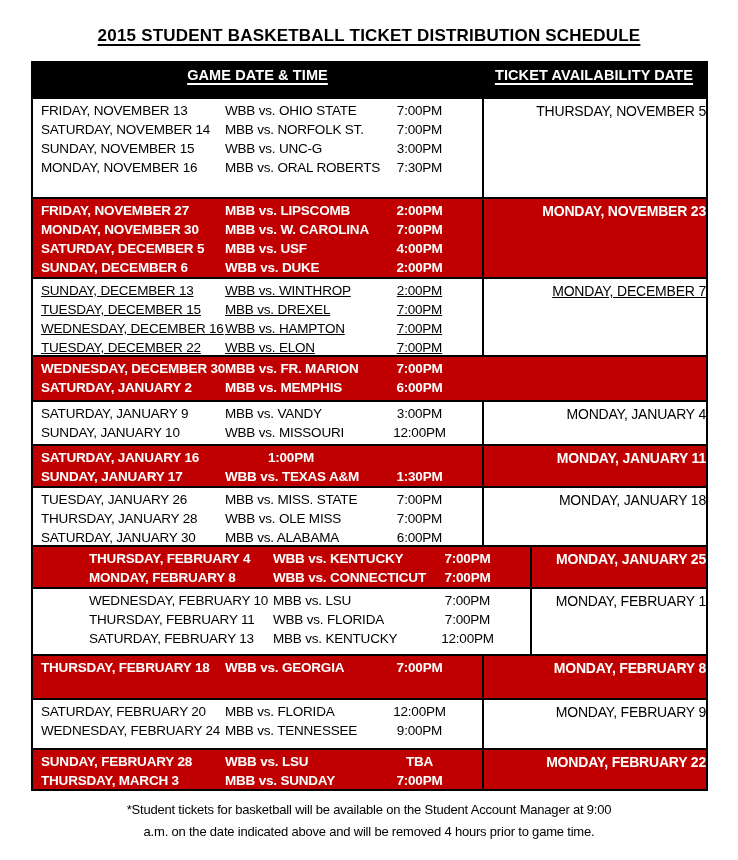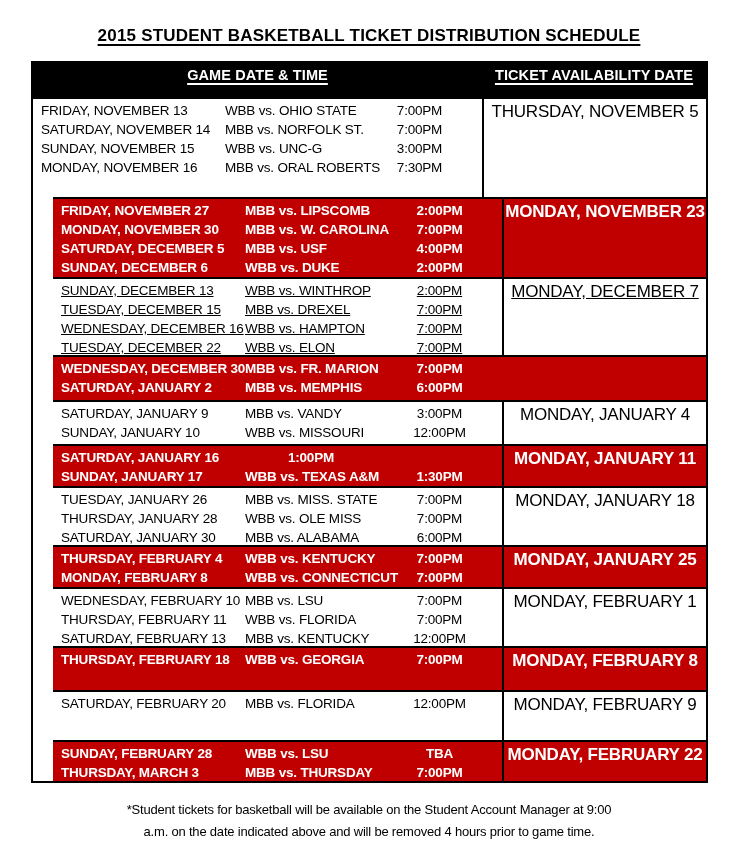--- a/index.html
+++ b/index.html
@@ -21,35 +21,35 @@
   .thead { display:flex; background:var(--black); height:36px; }
   .th {
     color:#fff; font-weight:bold; font-size:14.5px; letter-spacing:0.1px;
     text-align:center; padding-top:4px;
     text-decoration:underline; text-decoration-thickness:1.5px; text-underline-offset:3px;
   }
   .th-left { width:449px; }
   .th-right { flex:1; }
 
   .section { display:flex; overflow:hidden; }
-  .section + .section { border-top:2px solid var(--black);margin-left:20px; }
+  .section + .section { border-top:2px solid var(--black); }
   .section.plain { background:#ffffff; color:#000; font-weight:normal; }
   .section.highlight { background:var(--red); color:#ffffff; font-weight:bold; }
 
   .games { width:449px; padding-top:2px; }
   .game-row { display:grid; grid-template-columns:192px 160px 97px; height:19px; line-height:19px; }
   .game-cell { font-size:13.5px; letter-spacing:-0.2px; white-space:nowrap; }
   .game-date { padding-left:8px; }
   .game-opponent { }
   .game-time { text-align:center; padding-right:28px; }
 
   .avail-cell {
     flex:1; border-left:2px solid var(--black);
-    text-align:center; padding-top:3px; line-height:19px;
-    font-size:17px; letter-spacing:-0.2px; white-space:nowrap;
+    text-align:right; padding-top:3px; line-height:19px;
+    font-size:14px; letter-spacing:-0.2px; white-space:nowrap;
   }
 
   .footnote {
     position:absolute; top:799px; left:0; width:738px;
     text-align:center; font-size:13px; line-height:22px; letter-spacing:-0.2px;
   }
 </style>
 </head>
 <body>
 
@@ -200,36 +200,36 @@
     <div class="game-cell game-time">7:00PM</div>
   </div>
             <div class="game-row">
     <div class="game-cell game-date">SATURDAY, JANUARY 30</div>
     <div class="game-cell game-opponent">MBB vs. ALABAMA</div>
     <div class="game-cell game-time">6:00PM</div>
   </div>
           </div>
     <div class="avail-cell">MONDAY, JANUARY 18</div>
   </div>
-        <div class="section highlight" style="height: 42px;">
+        <div class="section highlight" style="height: 42px; padding-left: 48px;">
     <div class="games">
             <div class="game-row">
     <div class="game-cell game-date">THURSDAY, FEBRUARY 4</div>
     <div class="game-cell game-opponent">WBB vs. KENTUCKY</div>
     <div class="game-cell game-time">7:00PM</div>
   </div>
             <div class="game-row">
     <div class="game-cell game-date">MONDAY, FEBRUARY 8</div>
     <div class="game-cell game-opponent">WBB vs. CONNECTICUT</div>
     <div class="game-cell game-time">7:00PM</div>
   </div>
           </div>
     <div class="avail-cell">MONDAY, JANUARY 25</div>
   </div>
-        <div class="section plain" style="height: 59px;">
+        <div class="section plain" style="height: 67px; padding-left: 48px;">
     <div class="games">
             <div class="game-row">
     <div class="game-cell game-date">WEDNESDAY, FEBRUARY 10</div>
     <div class="game-cell game-opponent">MBB vs. LSU</div>
     <div class="game-cell game-time">7:00PM</div>
   </div>
             <div class="game-row">
     <div class="game-cell game-date">THURSDAY, FEBRUARY 11</div>
     <div class="game-cell game-opponent">WBB vs. FLORIDA</div>
     <div class="game-cell game-time">7:00PM</div>
@@ -252,33 +252,38 @@
           </div>
     <div class="avail-cell">MONDAY, FEBRUARY 8</div>
   </div>
         <div class="section plain" style="height: 50px;">
     <div class="games">
             <div class="game-row">
     <div class="game-cell game-date">SATURDAY, FEBRUARY 20</div>
     <div class="game-cell game-opponent">MBB vs. FLORIDA</div>
     <div class="game-cell game-time">12:00PM</div>
   </div>
+            <div class="game-row">
+    <div class="game-cell game-date">WEDNESDAY, FEBRUARY 24</div>
+    <div class="game-cell game-opponent">MBB vs. TENNESSEE</div>
+    <div class="game-cell game-time">9:00PM</div>
+  </div>
           </div>
     <div class="avail-cell">MONDAY, FEBRUARY 9</div>
   </div>
         <div class="section highlight" style="height: 41px;">
     <div class="games">
             <div class="game-row">
     <div class="game-cell game-date">SUNDAY, FEBRUARY 28</div>
     <div class="game-cell game-opponent">WBB vs. LSU</div>
     <div class="game-cell game-time">TBA</div>
   </div>
             <div class="game-row">
     <div class="game-cell game-date">THURSDAY, MARCH 3</div>
-    <div class="game-cell game-opponent">MBB vs. THURSDAY</div>
+    <div class="game-cell game-opponent">MBB vs. SUNDAY</div>
     <div class="game-cell game-time">7:00PM</div>
   </div>
           </div>
     <div class="avail-cell">MONDAY, FEBRUARY 22</div>
   </div>
       </div>
   </div>
 
   <div class="footnote">
     <div>*Student tickets for basketball will be available on the Student Account Manager at 9:00</div>

